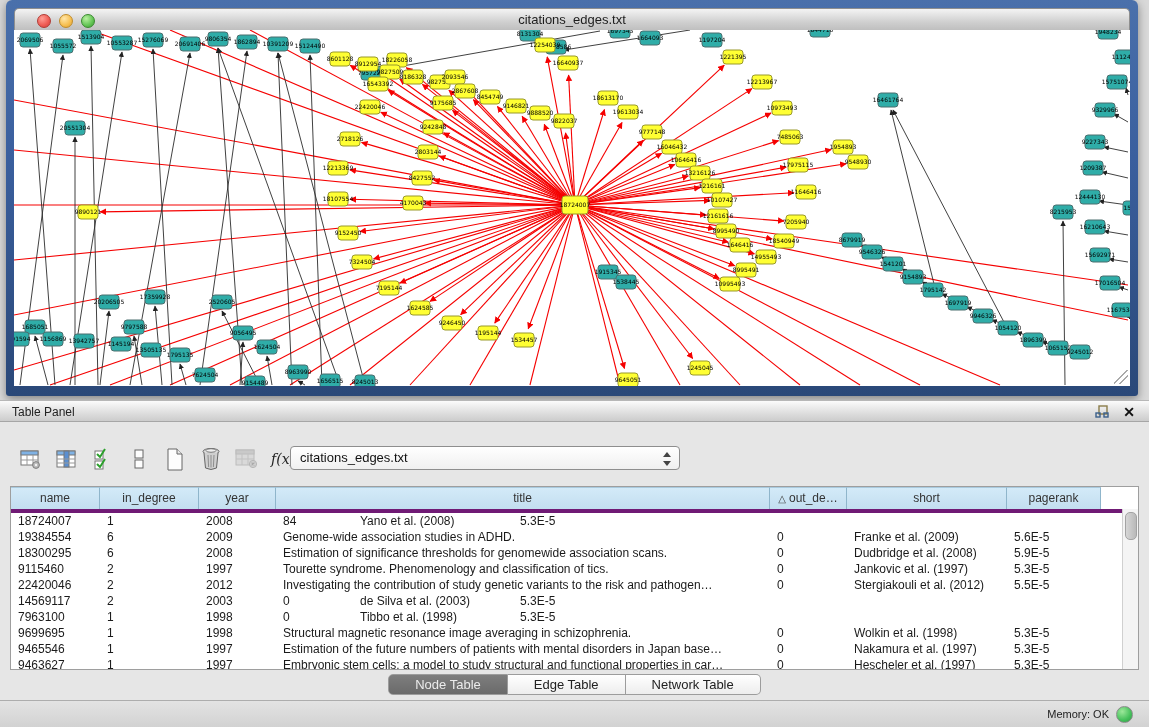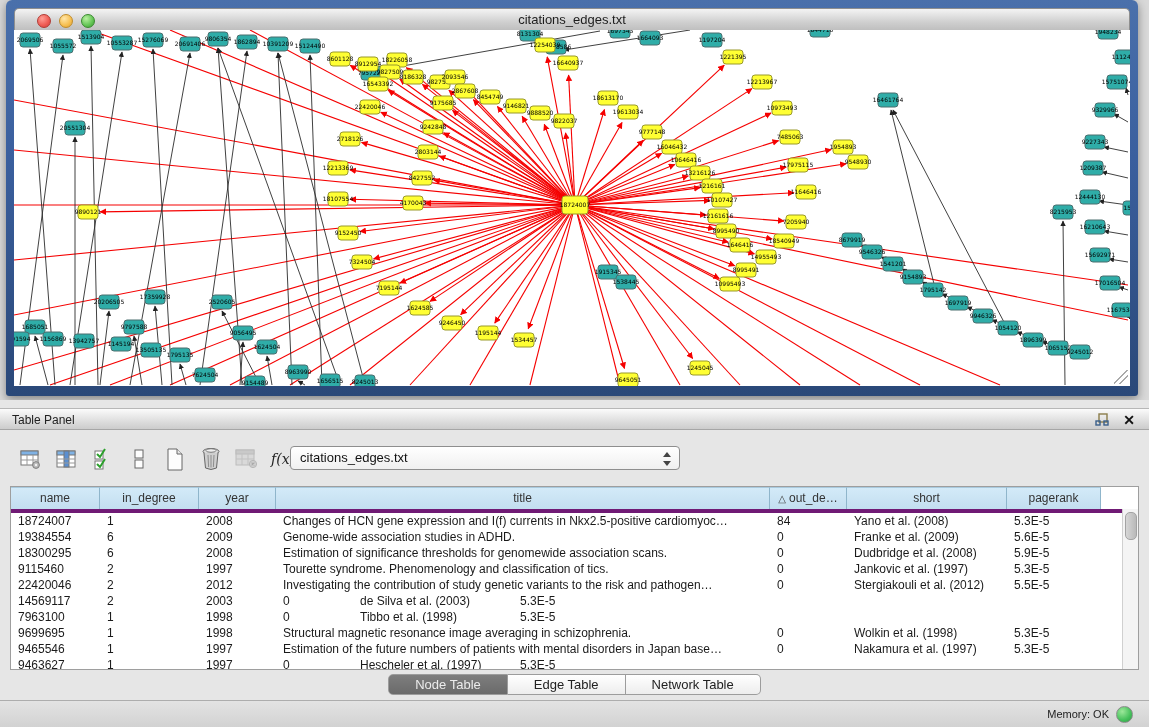--- a/index.html
+++ b/index.html
@@ -30,21 +30,21 @@
     background:
       linear-gradient(135deg,transparent 46%,#aaa 46%,#aaa 52%,transparent 52%),
       linear-gradient(135deg,transparent 66%,#aaa 66%,#aaa 72%,transparent 72%);}
 
   
   #panel-handle{position:absolute;left:570px;top:398px;width:12px;height:5px;
     border-left:6px solid transparent;border-right:6px solid transparent;
     border-bottom:5px solid #8b8b8b;opacity:.8;}
   #table-panel{position:absolute;left:0;top:400px;width:1149px;height:300px;
     background:#e6e6e6;}
-  .panel-header{position:absolute;left:0;top:8px;width:100%;height:22px;
+  .panel-header{position:absolute;left:0;top:0;width:100%;height:22px;
     background:linear-gradient(180deg,#fbfbfb,#dedede 60%,#cccccc);
     border-top:1px solid #b7b7b7;border-bottom:1px solid #a6a6a6;box-sizing:border-box;}
   .panel-header .ptitle{position:absolute;left:12px;top:4px;font-size:12px;color:#222;}
   .float-ico{position:absolute;right:40px;top:4px;width:14px;height:14px;}
   .close-ico{position:absolute;right:14px;top:2px;font-size:14px;font-weight:bold;color:#111;line-height:18px;}
 
   .toolbar{position:absolute;left:16px;top:44px;height:30px;display:flex;align-items:center;gap:6px;}
   .icon-btn{width:30px;height:26px;display:flex;align-items:center;justify-content:center;border-radius:3px;}
   .fx{font-family:"DejaVu Serif",serif;font-style:italic;font-size:14px;color:#222;}
   .combo{position:absolute;left:290px;top:46px;width:390px;height:24px;box-sizing:border-box;
@@ -829,21 +829,20 @@
         <span class="th" style="width: 494px;">title</span>
         <span class="th" style="width: 77px;"><span class="sorttri">△</span>out_de…</span>
         <span class="th" style="width: 160px;">short</span>
         <span class="th" style="width: 94px;">pagerank</span>
       </div>
     <div id="tbody">
         <div class="tr">
           <span class="td" style="width: 89px;">18724007</span>
           <span class="td" style="width: 99px;">1</span>
           <span class="td" style="width: 77px;">2008</span>
-          <span class="td" style="width: 494px;">Changes of HCN gene expression and I(f) currents in Nkx2.5-positive cardiomyoc…</span>
           <span class="td" style="width: 77px;">84</span>
           <span class="td" style="width: 160px;">Yano et al. (2008)</span>
           <span class="td" style="width: 94px;">5.3E-5</span>
         </div>
         <div class="tr">
           <span class="td" style="width: 89px;">19384554</span>
           <span class="td" style="width: 99px;">6</span>
           <span class="td" style="width: 77px;">2009</span>
           <span class="td" style="width: 494px;">Genome-wide association studies in ADHD.</span>
           <span class="td" style="width: 77px;">0</span>
@@ -908,20 +907,21 @@
           <span class="td" style="width: 77px;">1997</span>
           <span class="td" style="width: 494px;">Estimation of the future numbers of patients with mental disorders in Japan base…</span>
           <span class="td" style="width: 77px;">0</span>
           <span class="td" style="width: 160px;">Nakamura et al. (1997)</span>
           <span class="td" style="width: 94px;">5.3E-5</span>
         </div>
         <div class="tr">
           <span class="td" style="width: 89px;">9463627</span>
           <span class="td" style="width: 99px;">1</span>
           <span class="td" style="width: 77px;">1997</span>
+          <span class="td" style="width: 494px;">Embryonic stem cells: a model to study structural and functional properties in car…</span>
           <span class="td" style="width: 77px;">0</span>
           <span class="td" style="width: 160px;">Hescheler et al. (1997)</span>
           <span class="td" style="width: 94px;">5.3E-5</span>
         </div>
       </div>
     <div class="vscroll">
       <div class="vthumb"></div>
     </div>
   </div>
 

